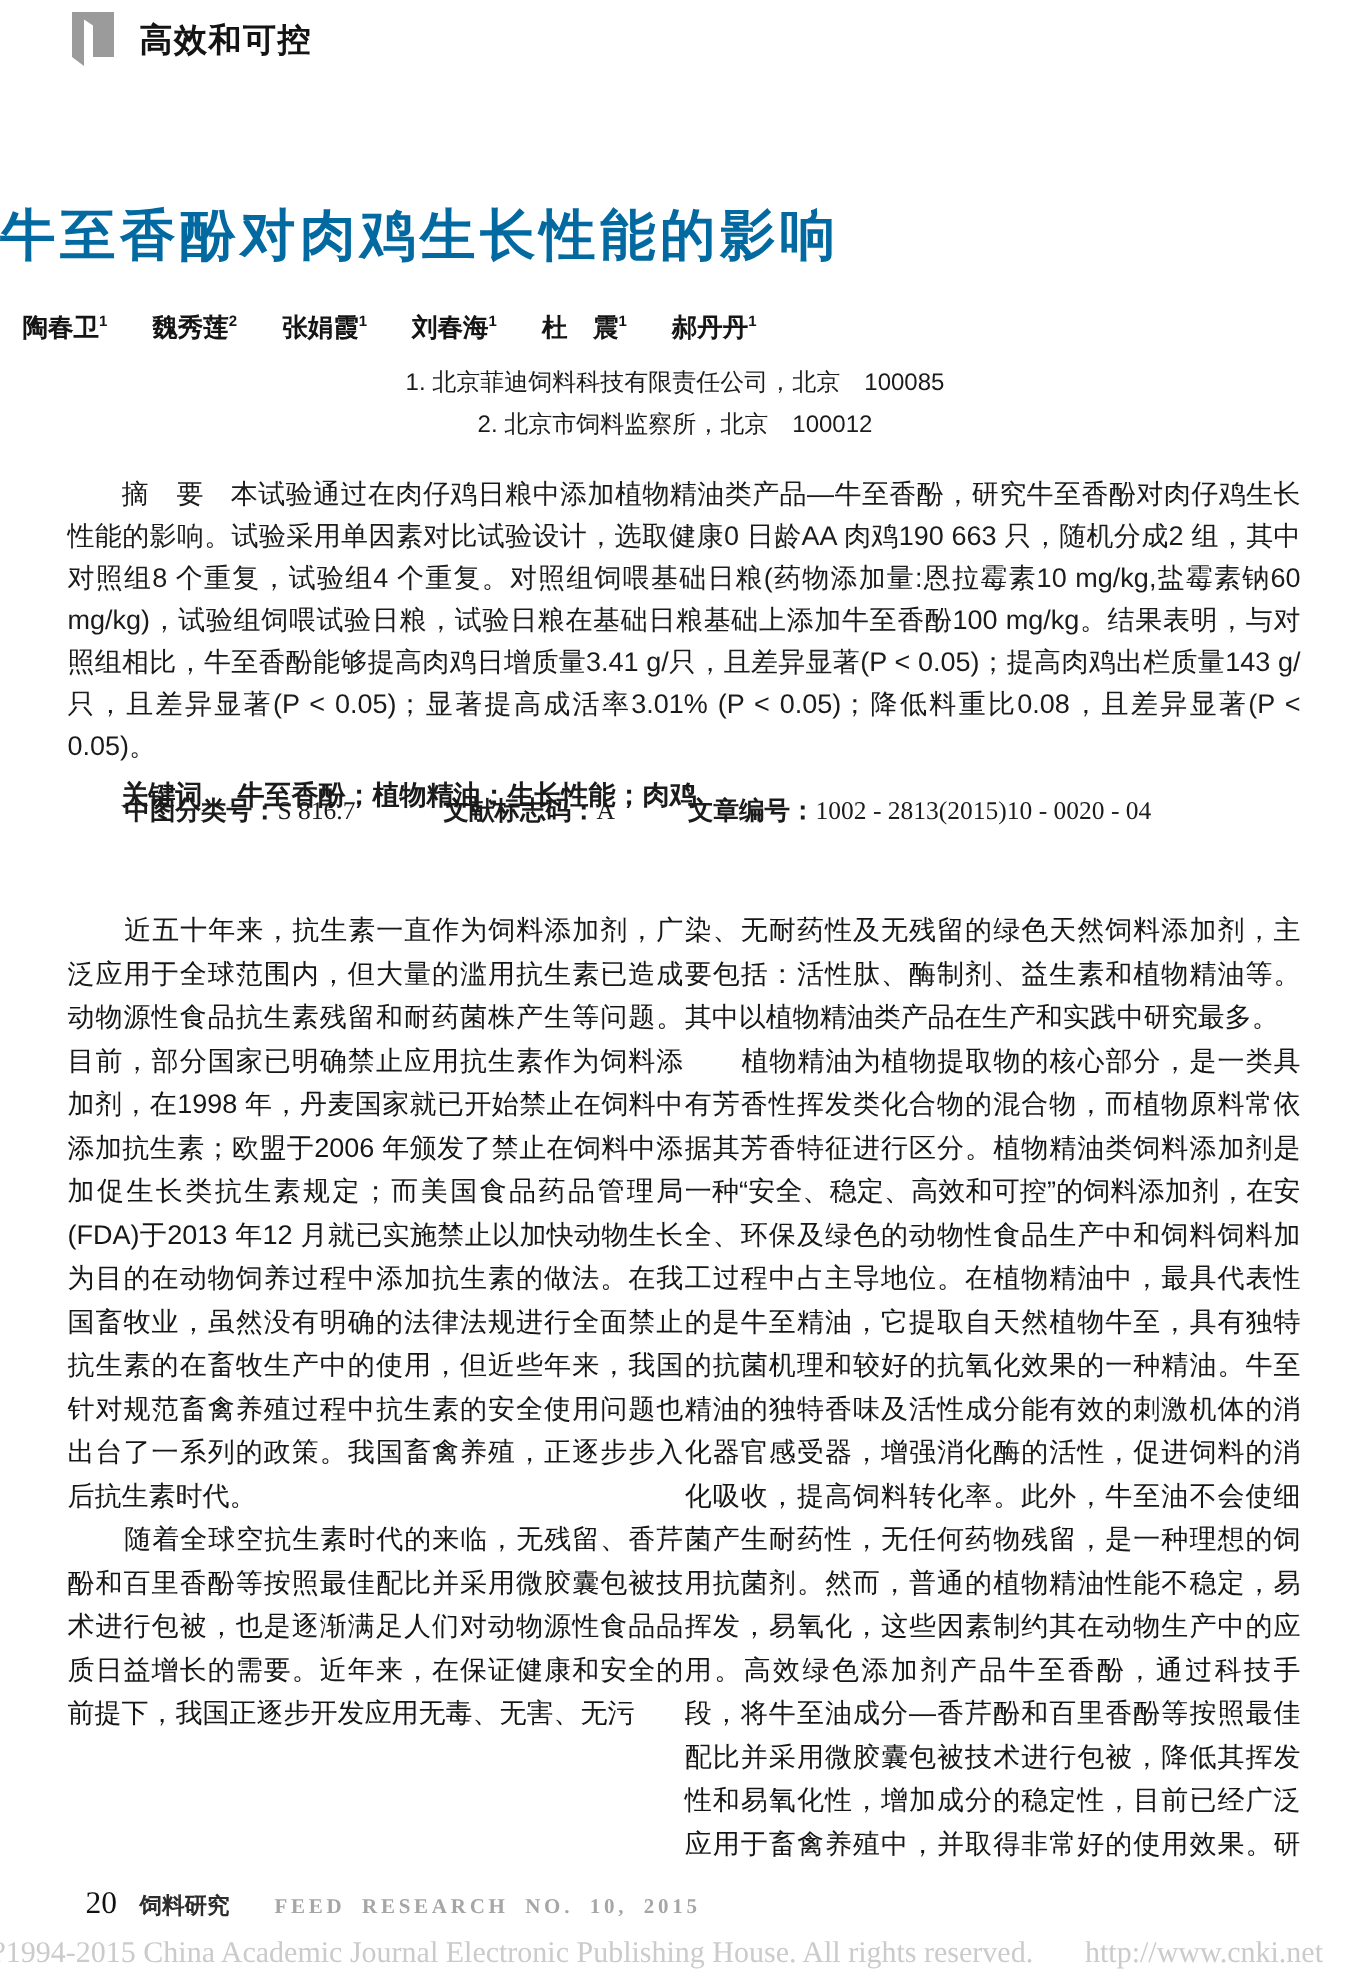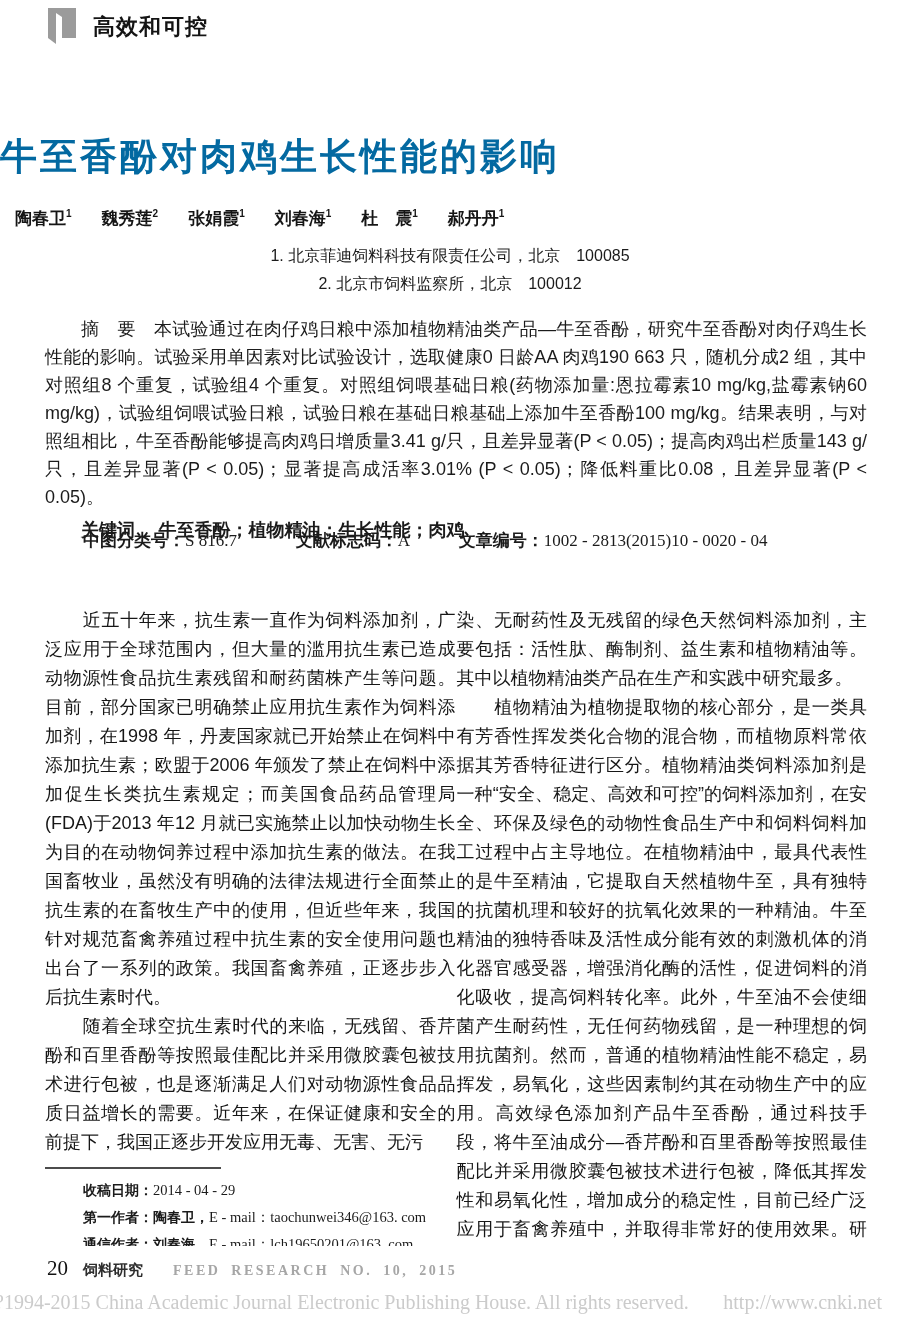--- a/index.html
+++ b/index.html
@@ -48,21 +48,21 @@
   .col p.indent{text-indent:2.1em;}
 
   
   .footnote{margin-top:10px;}
   .fn-divider{border:none;border-top:2px solid #4c4c4c;width:176px;margin:4px 0 8px 0;}
   .footnote .fn-row{padding-left:38px;font-size:14px;line-height:27px;white-space:nowrap;}
   .footnote .fn-label{font-weight:bold;}
   .footnote .fn-serif{font-family:"Liberation Serif","DejaVu Serif",serif;font-size:14.5px;}
 
   
-  .page-footer{position:absolute;top:1256px;left:47px;display:flex;align-items:baseline;}
+  .page-footer{position:absolute;top:1256px;left:57px;display:flex;align-items:baseline;}
   .page-number{font-family:"Liberation Serif","DejaVu Serif",serif;font-size:21px;color:#111;}
   .journal-cn{font-size:15px;font-weight:bold;color:#2e2e2e;margin-left:15px;}
   .journal-en{font-family:"Liberation Serif","DejaVu Serif",serif;font-weight:bold;
               font-size:14px;color:#a6a6a6;letter-spacing:2.5px;word-spacing:5px;margin-left:30px;}
 
   
   .watermark{position:absolute;top:1291px;left:-5px;right:0;display:flex;
              justify-content:space-between;padding-right:18px;
              font-family:"Liberation Serif","DejaVu Serif",serif;
              font-size:20px;color:#cbcbcb;white-space:nowrap;}
@@ -102,26 +102,20 @@
     <span class="pair gap1"><span class="b">中图分类号：</span><span class="val">S 816.7</span></span>
     <span class="pair gap2"><span class="b">文献标志码：</span><span class="val">A</span></span>
     <span class="pair"><span class="b">文章编号：</span><span class="val">1002 - 2813(2015)10 - 0020 - 04</span></span>
   </div>
 </div>
 
 <div class="columns">
   <div class="col">
     <p class="indent">近五十年来，抗生素一直作为饲料添加剂，广泛应用于全球范围内，但大量的滥用抗生素已造成动物源性食品抗生素残留和耐药菌株产生等问题。目前，部分国家已明确禁止应用抗生素作为饲料添加剂，在1998 年，丹麦国家就已开始禁止在饲料中添加抗生素；欧盟于2006 年颁发了禁止在饲料中添加促生长类抗生素规定；而美国食品药品管理局(FDA)于2013 年12 月就已实施禁止以加快动物生长为目的在动物饲养过程中添加抗生素的做法。在我国畜牧业，虽然没有明确的法律法规进行全面禁止抗生素的在畜牧生产中的使用，但近些年来，我国针对规范畜禽养殖过程中抗生素的安全使用问题也出台了一系列的政策。我国畜禽养殖，正逐步步入后抗生素时代。</p>
     <p class="indent">随着全球空抗生素时代的来临，无残留、香芹酚和百里香酚等按照最佳配比并采用微胶囊包被技术进行包被，也是逐渐满足人们对动物源性食品品质日益增长的需要。近年来，在保证健康和安全的前提下，我国正逐步开发应用无毒、无害、无污</p>
-    <div class="footnote">
-      <hr class="fn-divider">
-      <div class="fn-row"><span class="fn-label">收稿日期：</span><span class="fn-serif">2014 - 04 - 29</span></div>
-      <div class="fn-row"><span class="fn-label">第一作者：陶春卫，</span><span class="fn-serif">E - mail：taochunwei346@163. com</span></div>
-      <div class="fn-row"><span class="fn-label">通信作者：刘春海，</span><span class="fn-serif">E - mail：lch19650201@163. com</span></div>
-    </div>
   </div>
   <div class="col">
     <p>染、无耐药性及无残留的绿色天然饲料添加剂，主要包括：活性肽、酶制剂、益生素和植物精油等。其中以植物精油类产品在生产和实践中研究最多。</p>
     <p class="indent">植物精油为植物提取物的核心部分，是一类具有芳香性挥发类化合物的混合物，而植物原料常依据其芳香特征进行区分。植物精油类饲料添加剂是一种“安全、稳定、高效和可控”的饲料添加剂，在安全、环保及绿色的动物性食品生产中和饲料饲料加工过程中占主导地位。在植物精油中，最具代表性的是牛至精油，它提取自天然植物牛至，具有独特的抗菌机理和较好的抗氧化效果的一种精油。牛至精油的独特香味及活性成分能有效的刺激机体的消化器官感受器，增强消化酶的活性，促进饲料的消化吸收，提高饲料转化率。此外，牛至油不会使细菌产生耐药性，无任何药物残留，是一种理想的饲用抗菌剂。然而，普通的植物精油性能不稳定，易挥发，易氧化，这些因素制约其在动物生产中的应用。高效绿色添加剂产品牛至香酚，通过科技手段，将牛至油成分—香芹酚和百里香酚等按照最佳配比并采用微胶囊包被技术进行包被，降低其挥发性和易氧化性，增加成分的稳定性，目前已经广泛应用于畜禽养殖中，并取得非常好的使用效果。研究以1 日龄 AA 肉鸡为试验对象，研究了牛</p>
   </div>
 </div>
 
 <div class="page-footer">
   <span class="page-number">20</span>
   <span class="journal-cn">饲料研究</span>

